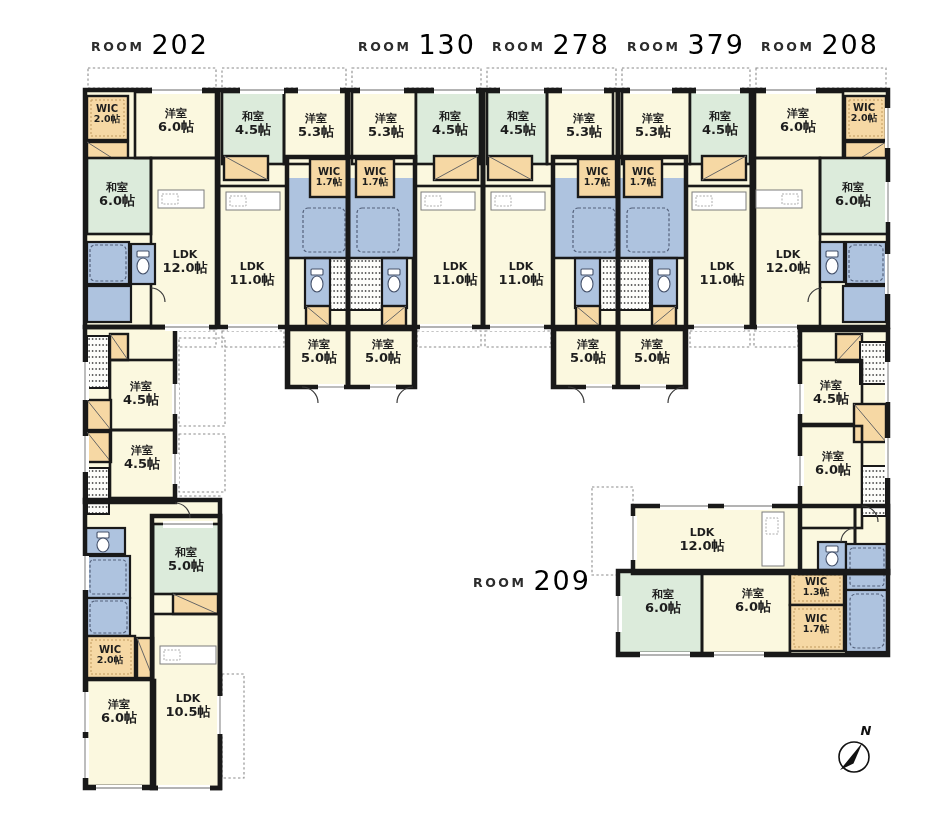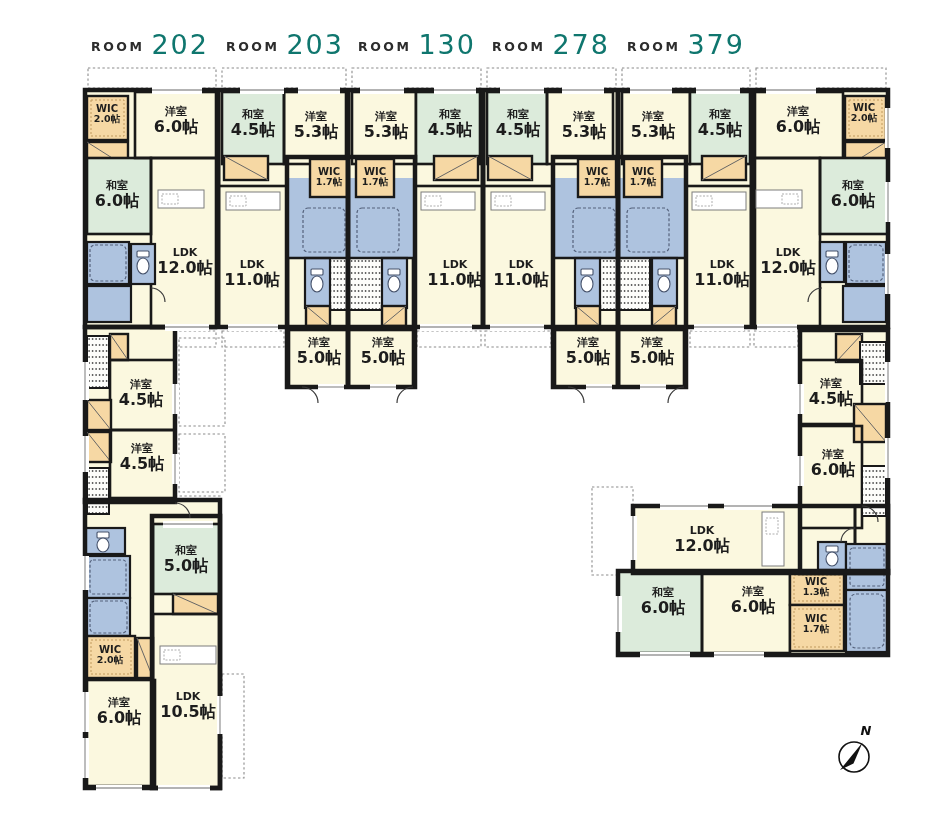--- a/index.html
+++ b/index.html
@@ -23,27 +23,27 @@
   .fix{fill:#fff;stroke:#46526b;stroke-width:1.1;}
   .tub{fill:none;stroke:#55627c;stroke-width:1.2;stroke-dasharray:3,2;}
   .kit{fill:#fff;stroke:#7c7c7c;stroke-width:1;}
   .kitd{fill:none;stroke:#9a9a9a;stroke-width:.8;stroke-dasharray:2,1.5;}
   .arc{fill:none;stroke:#3a3a3a;stroke-width:1.2;}
   .compass-c{fill:#fff;stroke:#111;stroke-width:1.6;}
   .compass-n{fill:#111;}
   
   .lbl{position:absolute;transform:translate(-50%,-50%);text-align:center;color:#1d1d1d;
        font-size:11px;line-height:1.1;font-weight:700;white-space:nowrap;}
-  .lbl .sz{font-size:16px;}
+  .lbl .sz{font-size:13px;}
   .lbl.small{font-size:10px;}
   .lbl.small .sz{font-size:9.5px;}
   .hdr{position:absolute;transform:translate(-50%,-50%);white-space:nowrap;}
   .hdr .p{font-size:12.5px;font-weight:700;letter-spacing:2.5px;color:#2c2c2c;margin-right:7px;
           vertical-align:3px;}
-  .hdr .n{font-size:27px;font-weight:400;letter-spacing:2px;color:#0f766e;}
+  .hdr .n{font-size:27px;font-weight:400;letter-spacing:2px;color:#000000;}
   .nmark{position:absolute;transform:translate(-50%,-50%);font-style:italic;font-weight:700;
          font-size:13px;color:#111;}
 </style>
 </head>
 <body>
 
 <div class="canvas">
 <svg width="950" height="822" viewBox="0 0 950 822">
   <defs>
     <pattern id="stairp" width="7" height="6" patternUnits="userSpaceOnUse">
@@ -499,24 +499,25 @@
         </g>
   </g>
 
   <g>
     <circle class="compass-c" cx="854" cy="757" r="15"></circle>
     <polygon class="compass-n" points="862.5,742.5 840,770 853.5,763.5"></polygon>
   </g>
 </svg>
 
 <div class="hdr" style="left:150px;top:44px"><span class="p">ROOM</span><span class="n">202</span></div>
-<div class="hdr" style="left:285px;top:44px"><span class="p">ROOM</span><span class="n">203</span></div>
 <div class="hdr" style="left:417px;top:44px"><span class="p">ROOM</span><span class="n">130</span></div>
 <div class="hdr" style="left:551px;top:44px"><span class="p">ROOM</span><span class="n">278</span></div>
 <div class="hdr" style="left:686px;top:44px"><span class="p">ROOM</span><span class="n">379</span></div>
+<div class="hdr" style="left:820px;top:44px"><span class="p">ROOM</span><span class="n">208</span></div>
+<div class="hdr" style="left:532px;top:580px"><span class="p">ROOM</span><span class="n">209</span></div>
 
 <div class="lbl small" style="left:107px;top:114px">
       <div>WIC</div>
       <div class="sz">2.0帖</div>
     </div>
 <div class="lbl" style="left:176px;top:121px">
       <div>洋室</div>
       <div class="sz">6.0帖</div>
     </div>
 <div class="lbl" style="left:117px;top:195px">

